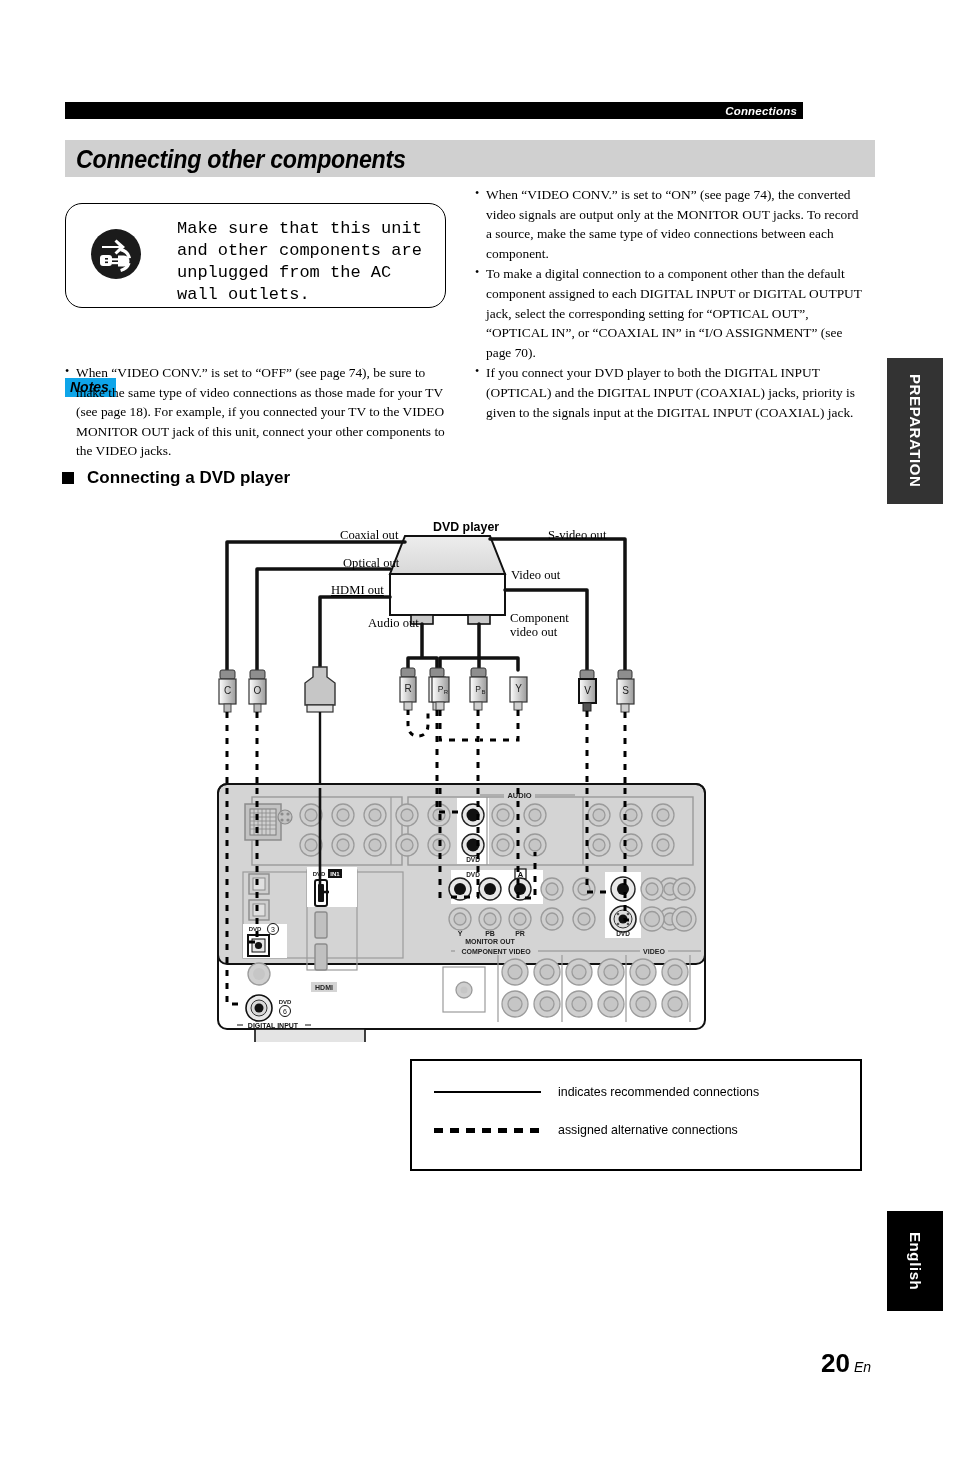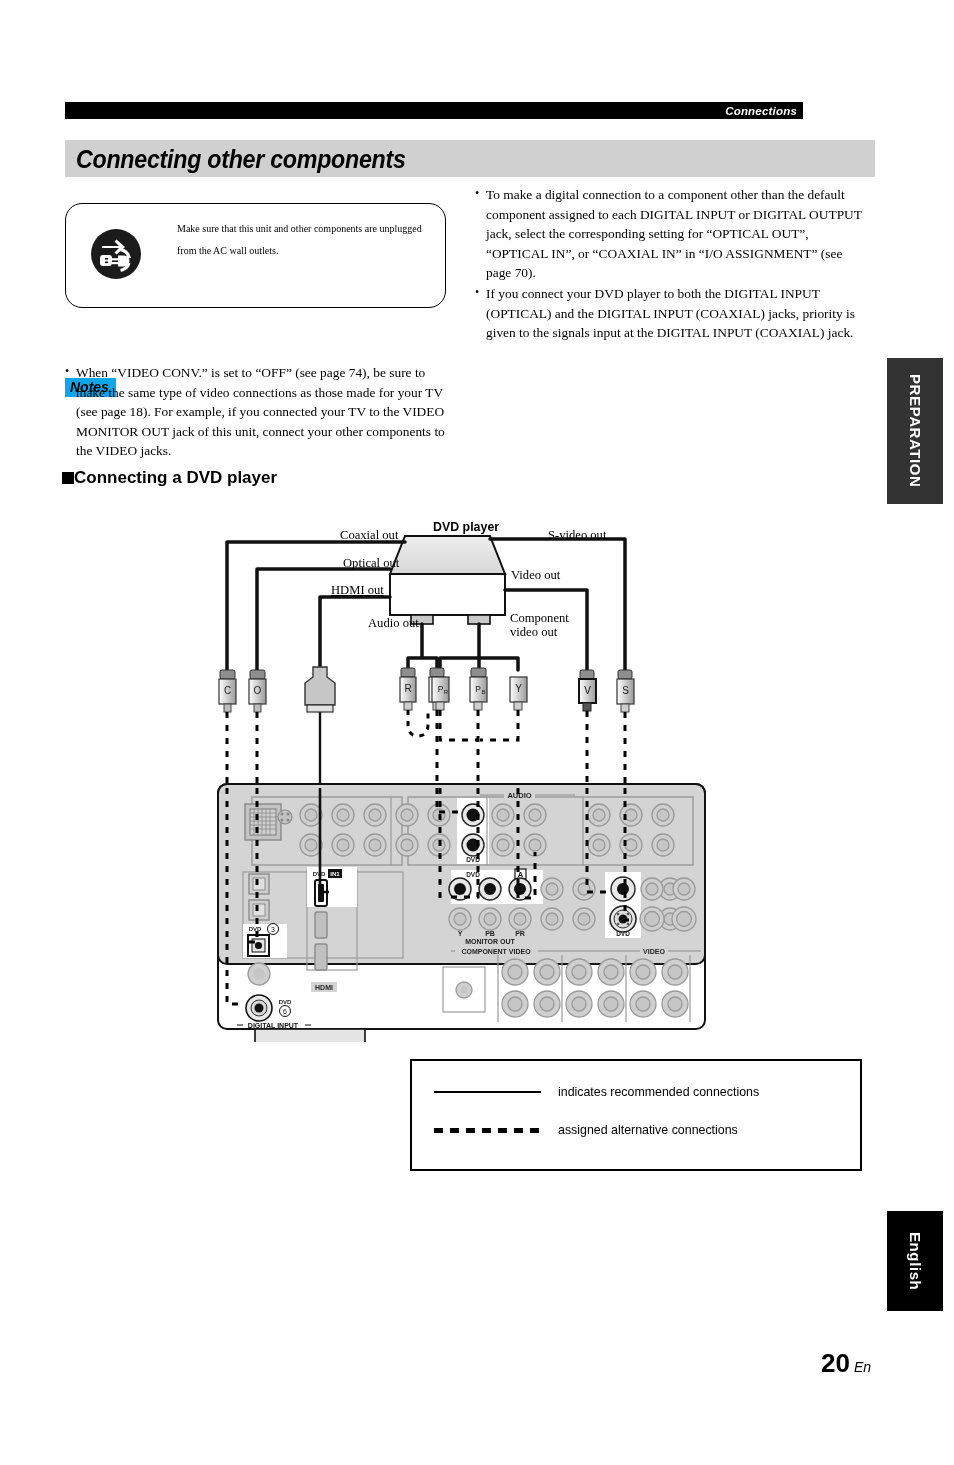--- a/index.html
+++ b/index.html
@@ -36,21 +36,21 @@
   }
 
   
   .caution{
     position:absolute;left:65px;top:203px;width:381px;height:105px;
     border:1.4px solid #000;border-radius:17px;box-sizing:border-box;
   }
   .caution-icon{position:absolute;left:22px;top:22px;width:56px;height:56px;}
   .caution-text{
     position:absolute;left:111px;top:14px;width:250px;
-    font-size:10px;line-height:22px;
+    font-size:17px;line-height:22px;font-family:Liberation Mono, monospace;
   }
 
   
   .notes-tag{
     position:absolute;left:65px;top:334px;
     background:#0ea5e9;padding:1px 7px 2px 5px;
     font-family:"Liberation Sans",sans-serif;
     font-weight:bold;font-style:italic;font-size:14px;margin-top:44px;
   }
   .notes-list{
@@ -67,21 +67,21 @@
     position:absolute;left:475px;top:185px;width:392px;
     font-size:13.4px;line-height:19.6px;
   }
   .right-notes li{margin:0 0 1px 0;}
 
   
   .subhead{
     position:absolute;left:62px;top:468px;
     font-family:"Liberation Sans",sans-serif;
     font-weight:bold;font-size:17px;
-    display:flex;align-items:center;
+    display:flex;align-items:center;gap:13px;
   }
   .sq{width:12px;height:12px;background:#000;display:inline-block;}
 
   
   .diagram{position:absolute;left:215px;top:512px;width:510px;height:530px;}
 
   
   .legend{
     position:absolute;left:410px;top:1059px;width:452px;height:112px;
     border:2px solid #000;box-sizing:border-box;
@@ -148,20 +148,21 @@
     </div>
     <div class="caution-text">Make sure that this unit and other components are unplugged from the AC wall outlets.</div>
   </div>
 
   <div class="notes-tag">Notes</div>
   <ul class="bullets notes-list">
     <li>When “VIDEO CONV.” is set to “OFF” (see page 74), be sure to make the same type of video connections as those made for your TV (see page 18). For example, if you connected your TV to the VIDEO MONITOR OUT jack of this unit, connect your other components to the VIDEO jacks.</li>
   </ul>
 
   <ul class="bullets right-notes">
+    <li>When “VIDEO CONV.” is set to “ON” (see page 74), the converted video signals are output only at the MONITOR OUT jacks. To record a source, make the same type of video connections between each component.</li>
     <li>To make a digital connection to a component other than the default component assigned to each DIGITAL INPUT or DIGITAL OUTPUT jack, select the corresponding setting for “OPTICAL OUT”, “OPTICAL IN”, or “COAXIAL IN” in “I/O ASSIGNMENT” (see page 70).</li>
     <li>If you connect your DVD player to both the DIGITAL INPUT (OPTICAL) and the DIGITAL INPUT (COAXIAL) jacks, priority is given to the signals input at the DIGITAL INPUT (COAXIAL) jack.</li>
   </ul>
 
   <div class="subhead">
     <span class="sq"></span>
     <span>Connecting a DVD player</span>
   </div>
 
   <div class="diagram">

